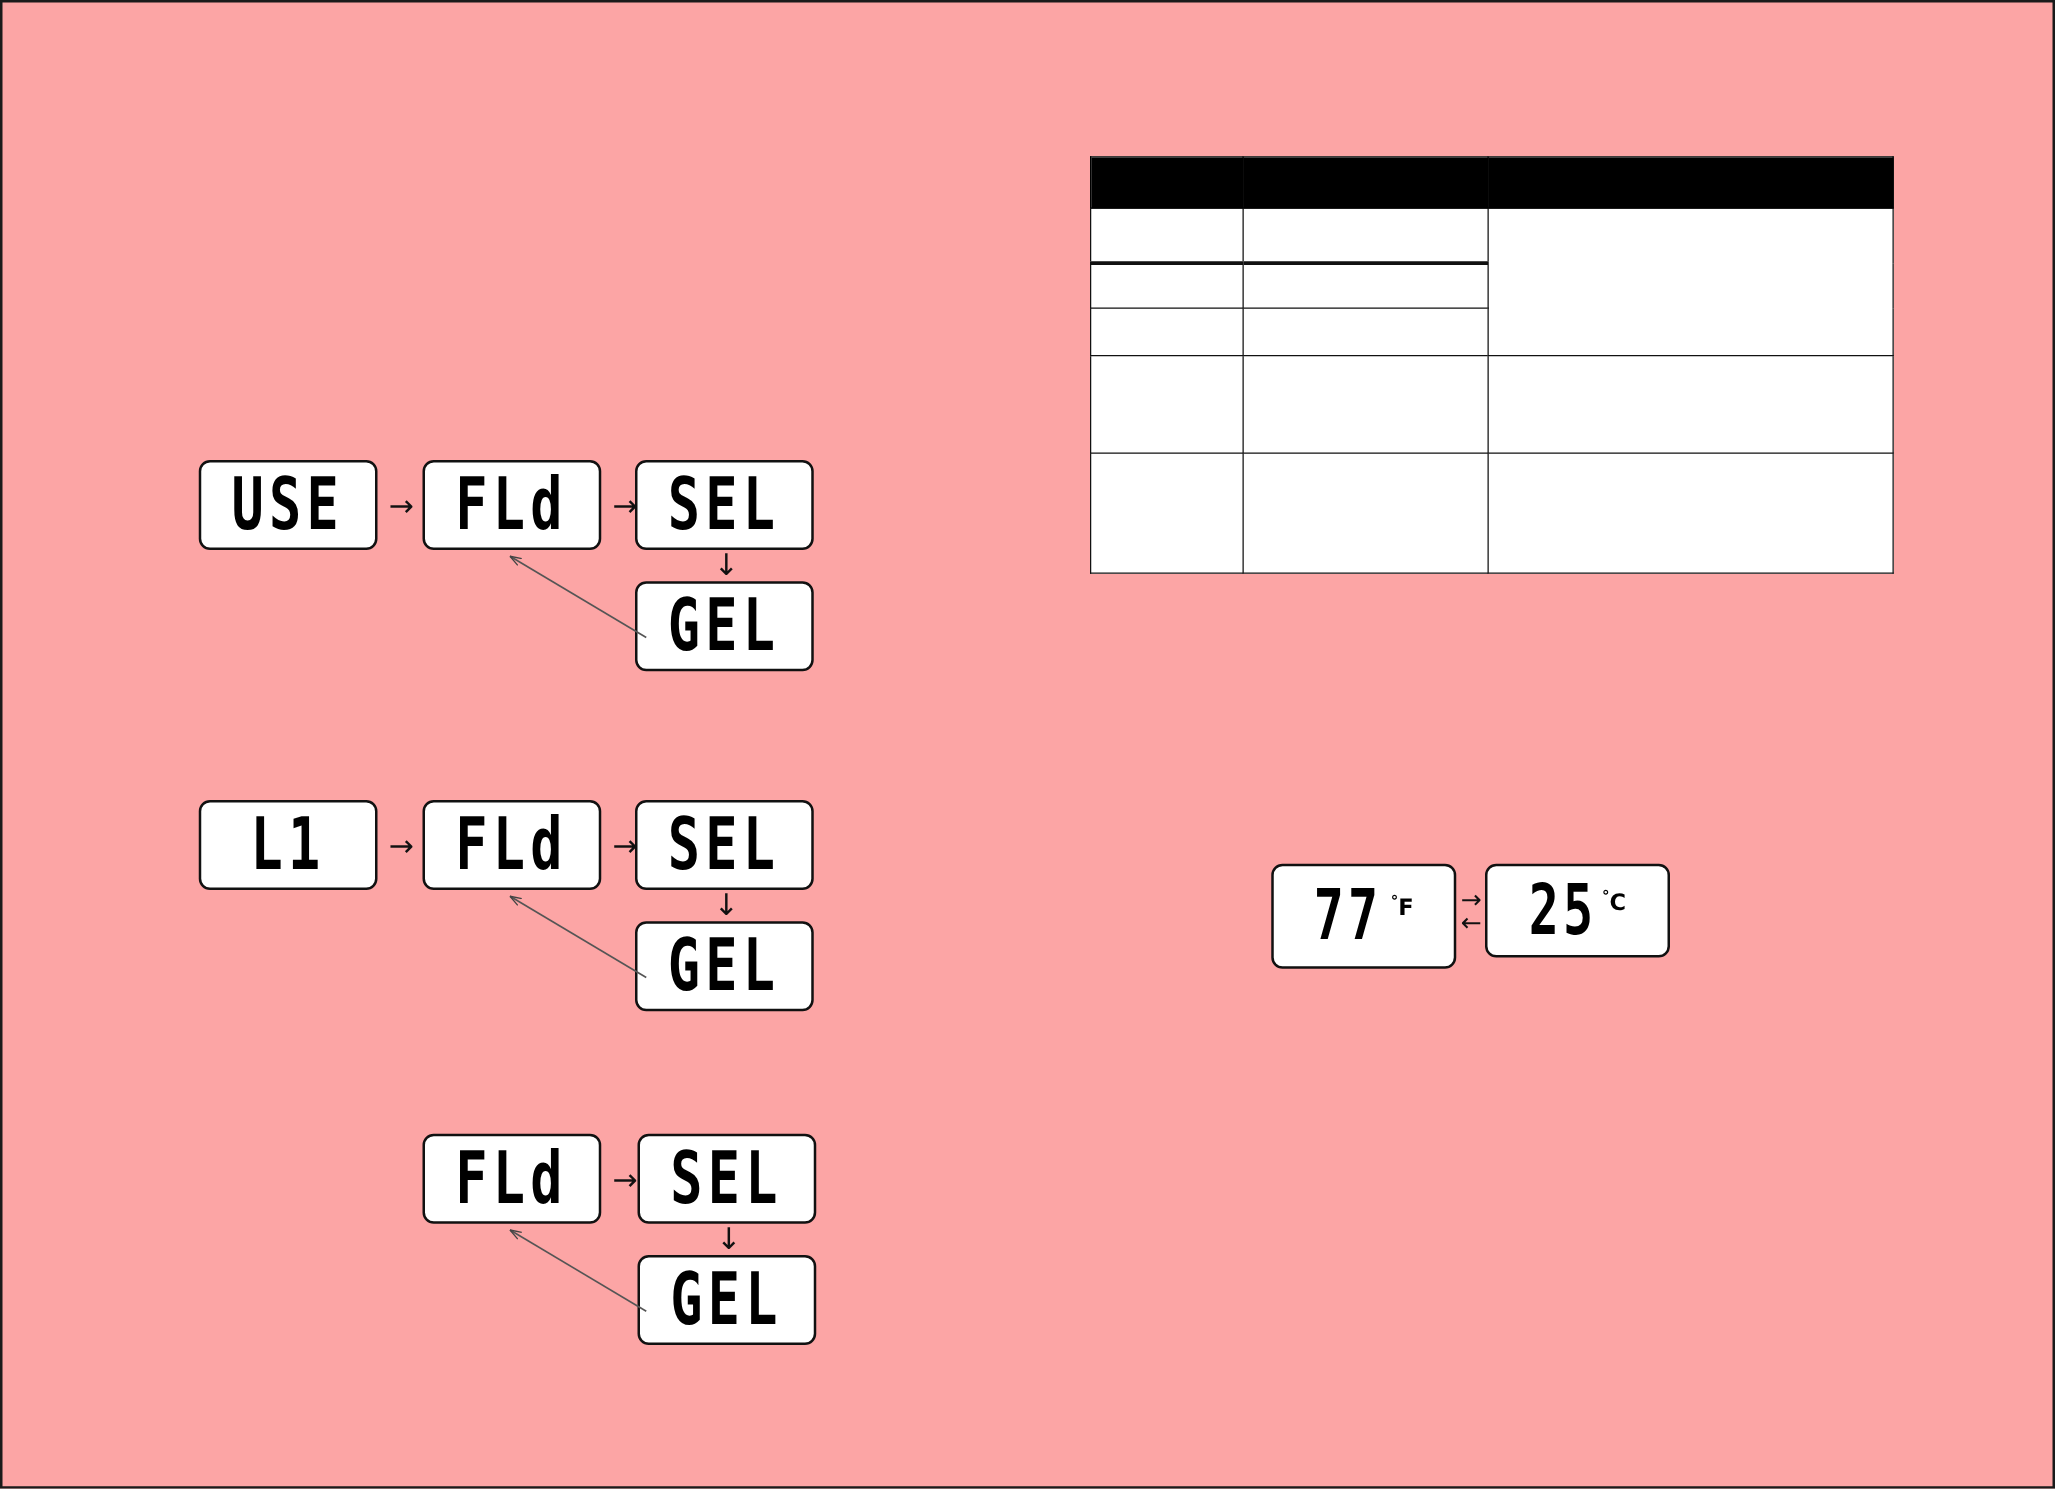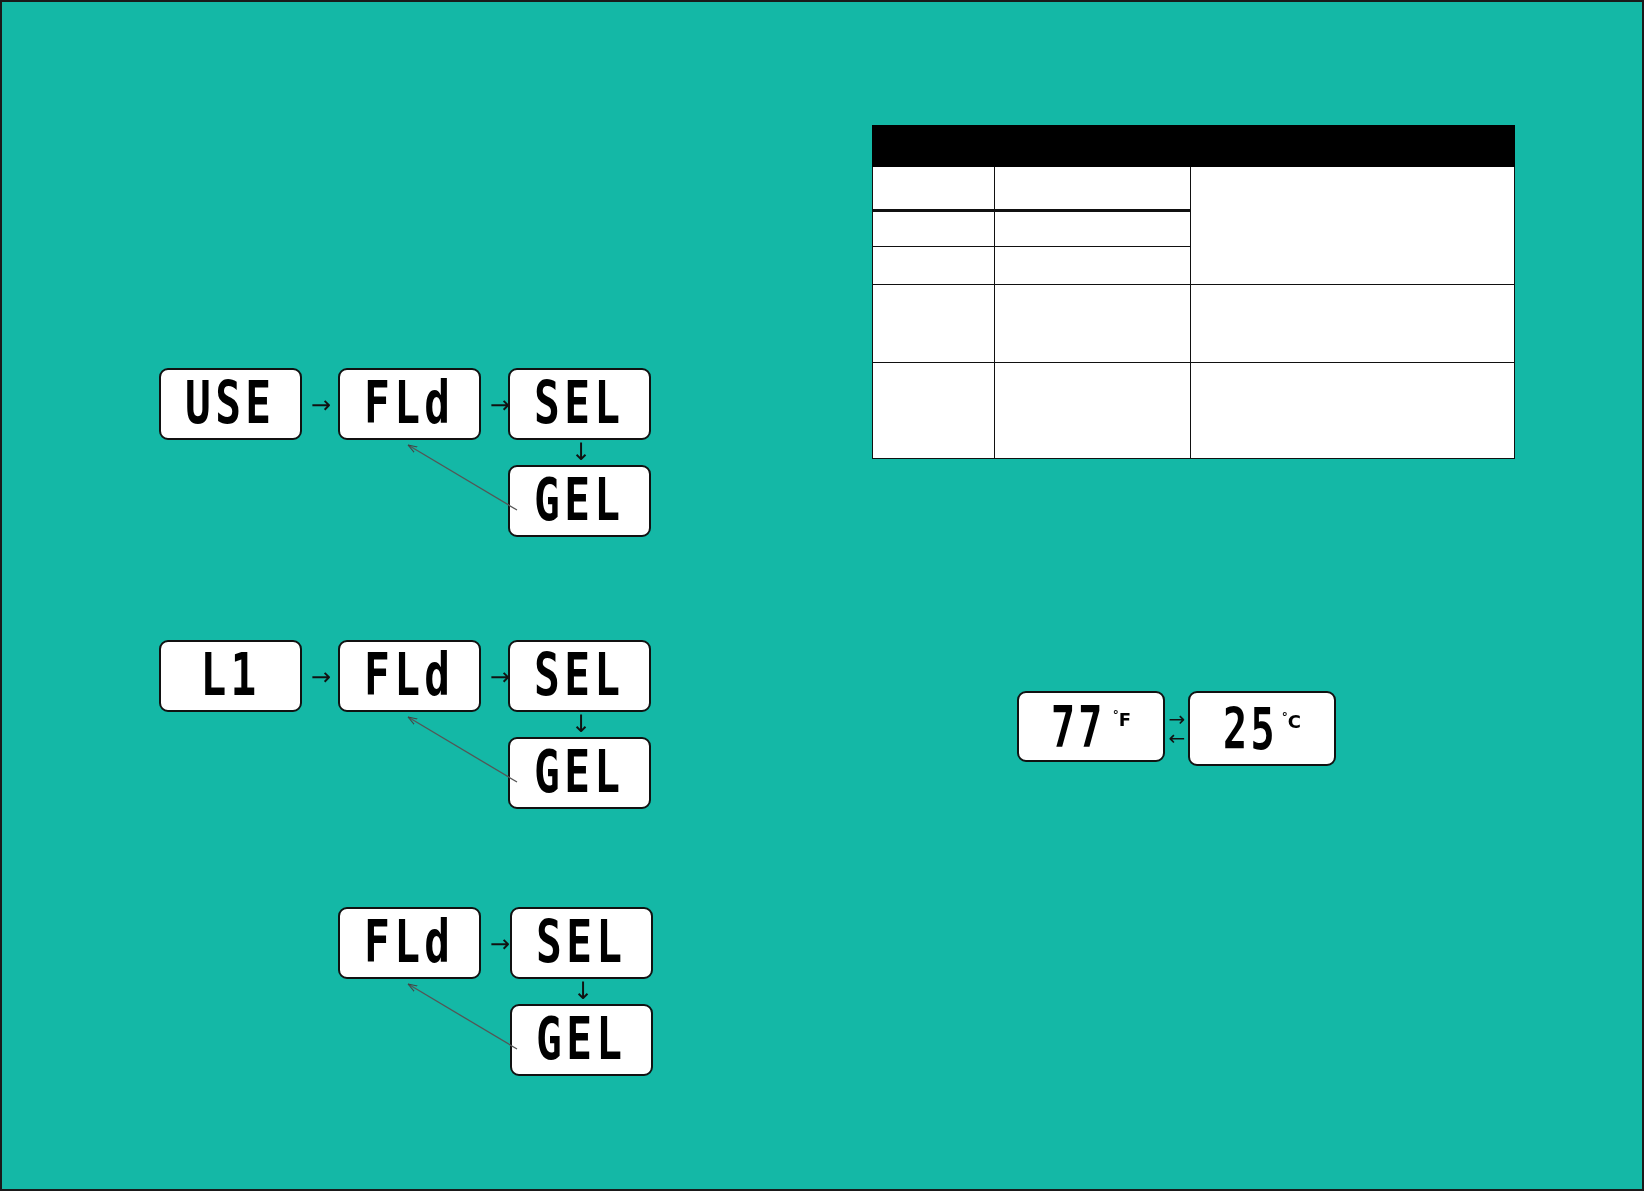--- a/index.html
+++ b/index.html
@@ -7,21 +7,21 @@
     padding: 0;
     background: #ffffff;
   }
   body {
     font-family: "Liberation Sans", sans-serif;
   }
   #page {
     position: relative;
     width: 1644px;
     height: 1191px;
-    background: #14b8a6;
+    background: #fca5a5;
     border: 2px solid #1a1a1a;
     box-sizing: border-box;
     overflow: hidden;
   }
 
   
   .lcd-box {
     position: absolute;
     box-sizing: border-box;
     background: #ffffff;
@@ -270,21 +270,21 @@
         <td></td>
       </tr>
       <tr style="height:96px;">
         <td></td>
         <td></td>
         <td></td>
       </tr>
     </tbody>
   </table>
 
-  <div class="temp-box" style="left:1015px; top:689px; width:148px; height:71px;">
+  <div class="temp-box" style="left:1015px; top:689px; width:148px; height:84px;">
     <div class="temp-inner">
       <span class="temp-value">77</span>
       <span class="temp-unit"><span class="deg">°</span><span>F</span></span>
     </div>
   </div>
 
   <div class="swap-arrows" style="left:1164px; top:706px; width:22px; height:42px;">
     <span>→</span>
     <span>←</span>
   </div>

